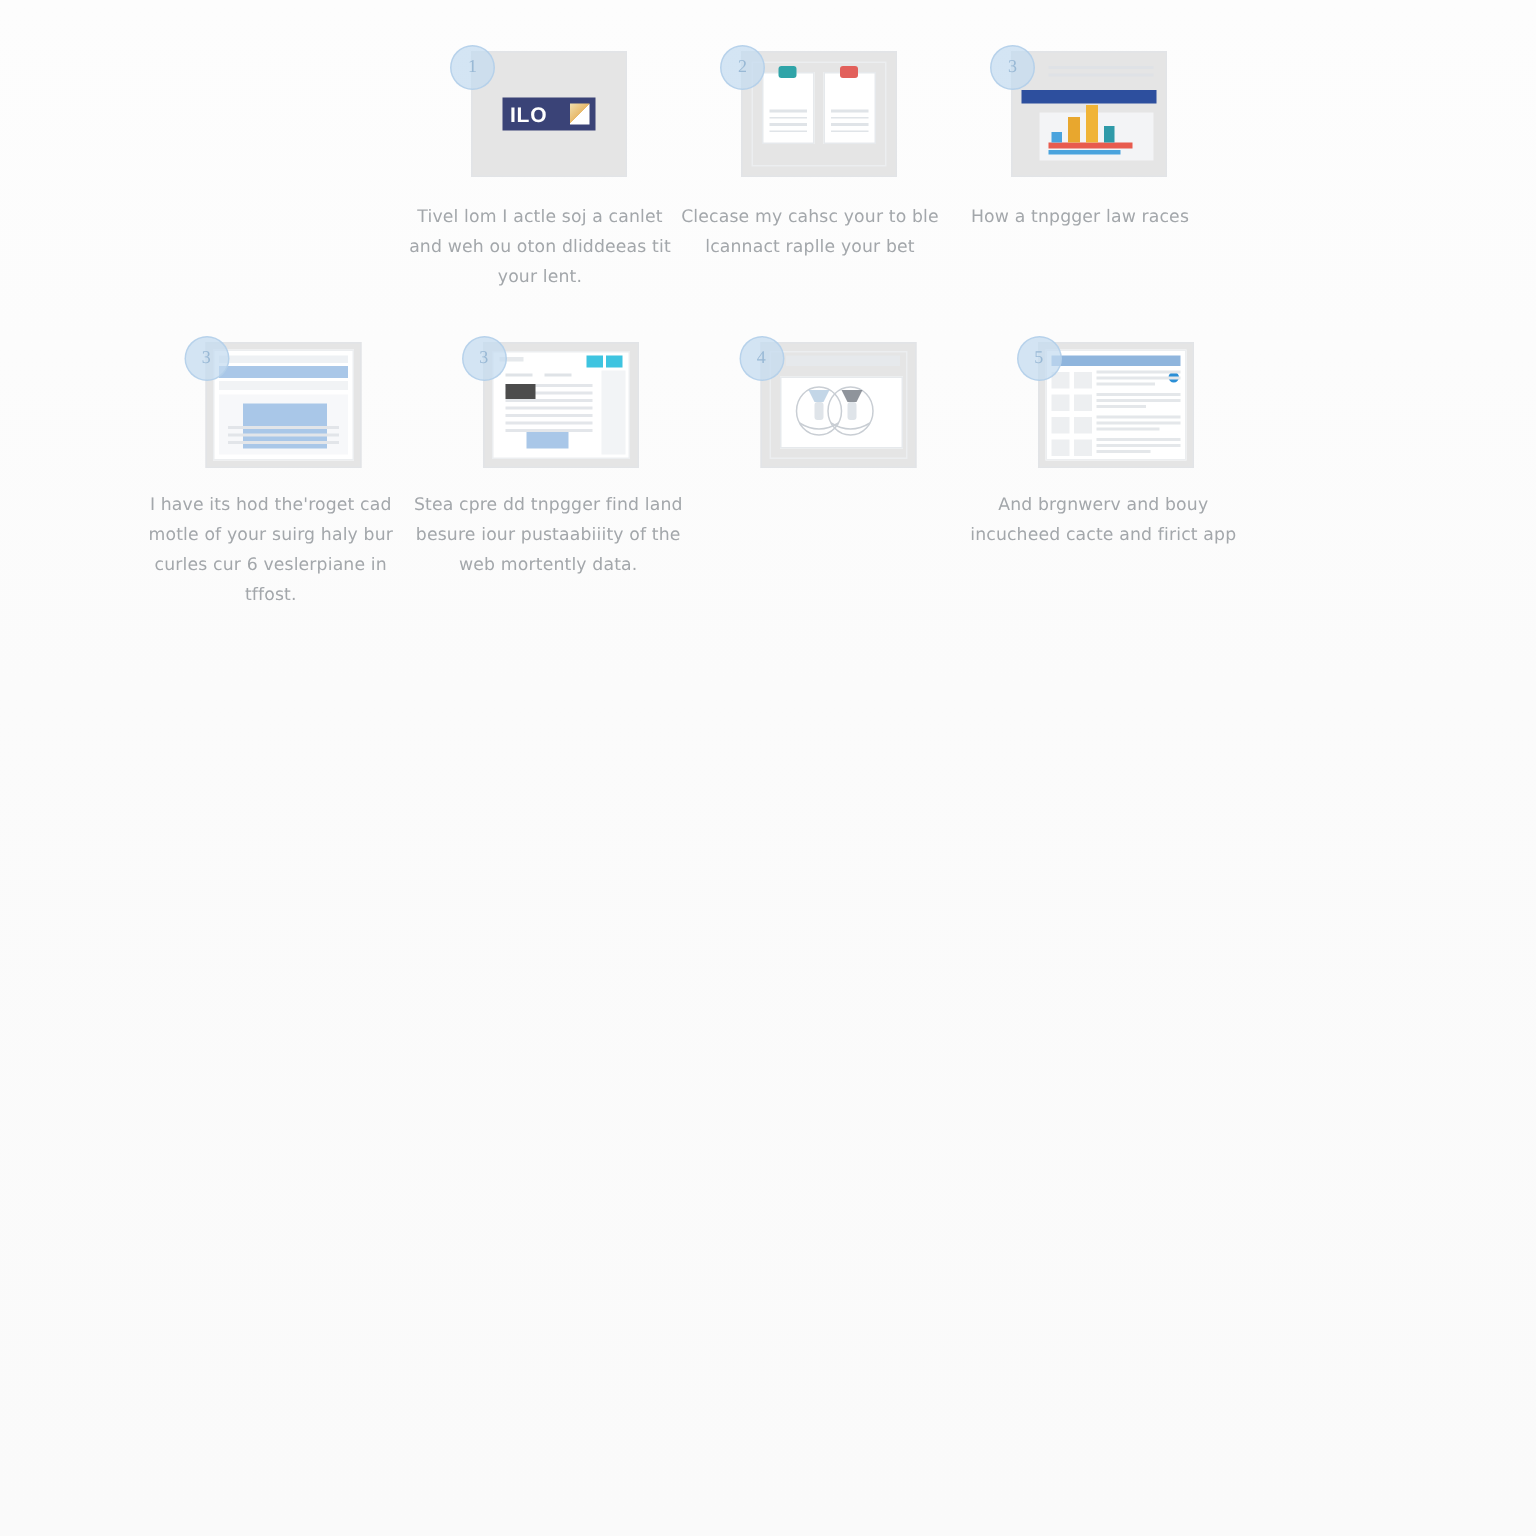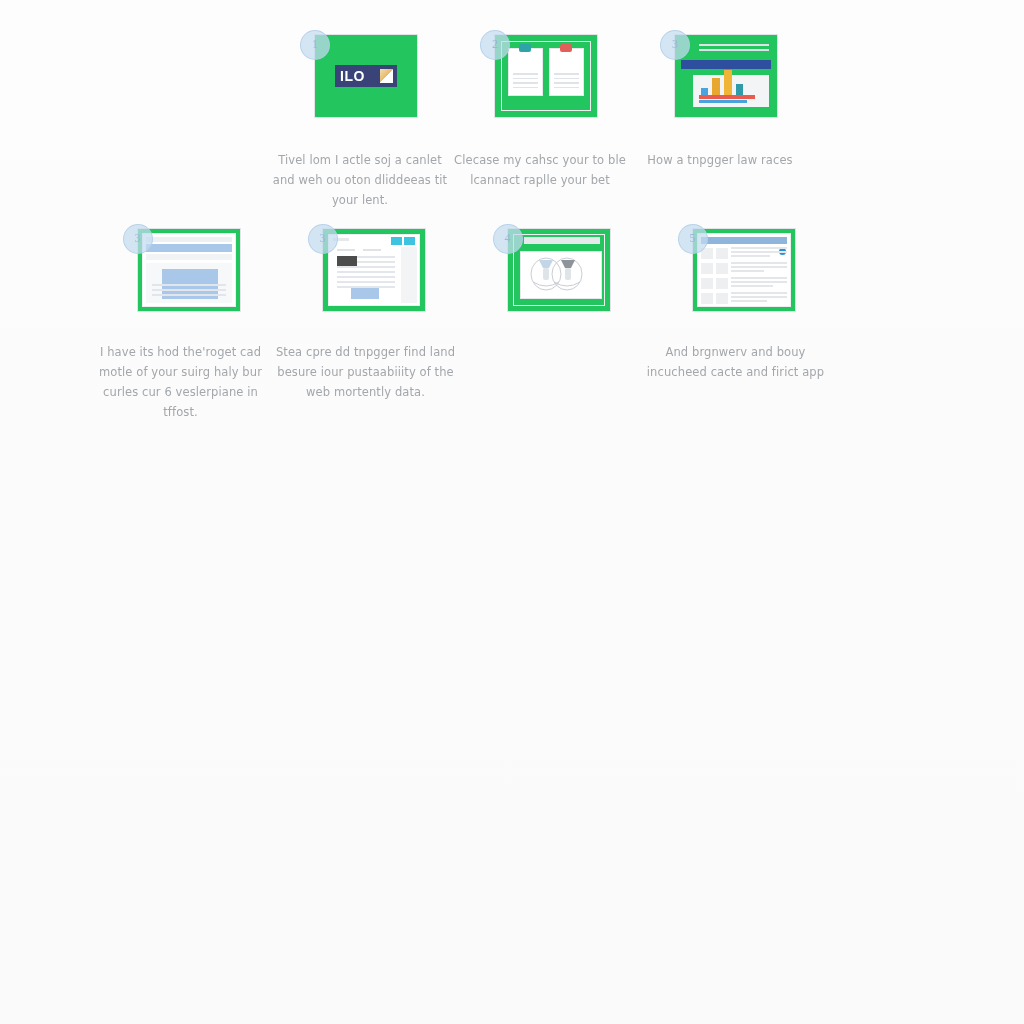--- a/index.html
+++ b/index.html
@@ -48,21 +48,21 @@
     height: 94px;
   }
   .row-2 .thumb-wrap { width: 116px; height: 92px; }
 
   .thumb {
     position: absolute;
     left: 14px;
     top: 6px;
     width: 104px;
     height: 84px;
-    background: #22c55e;
+    background: #e5e5e5;
     border: 1px solid #e2e4e7;
     box-sizing: border-box;
     overflow: hidden;
   }
 
   .badge {
     position: absolute;
     left: 0px;
     top: 2px;
     width: 28px;
@@ -72,21 +72,21 @@
     border: 1px solid rgba(176, 205, 232, 0.8);
     color: rgba(150, 182, 212, 0.95);
     font-size: 12px;
     line-height: 27px;
     text-align: center;
     font-family: "Liberation Serif", serif;
     z-index: 5;
   }
 
   .caption {
-    margin-top: 28px;
+    margin-top: 12px;
     width: 178px;
     text-align: center;
     color: #a3a7ab;
     font-size: 11.5px;
     line-height: 20px;
     font-family: "DejaVu Sans", sans-serif;
     letter-spacing: 0.1px;
   }
   .caption.wide { width: 186px; }
 

